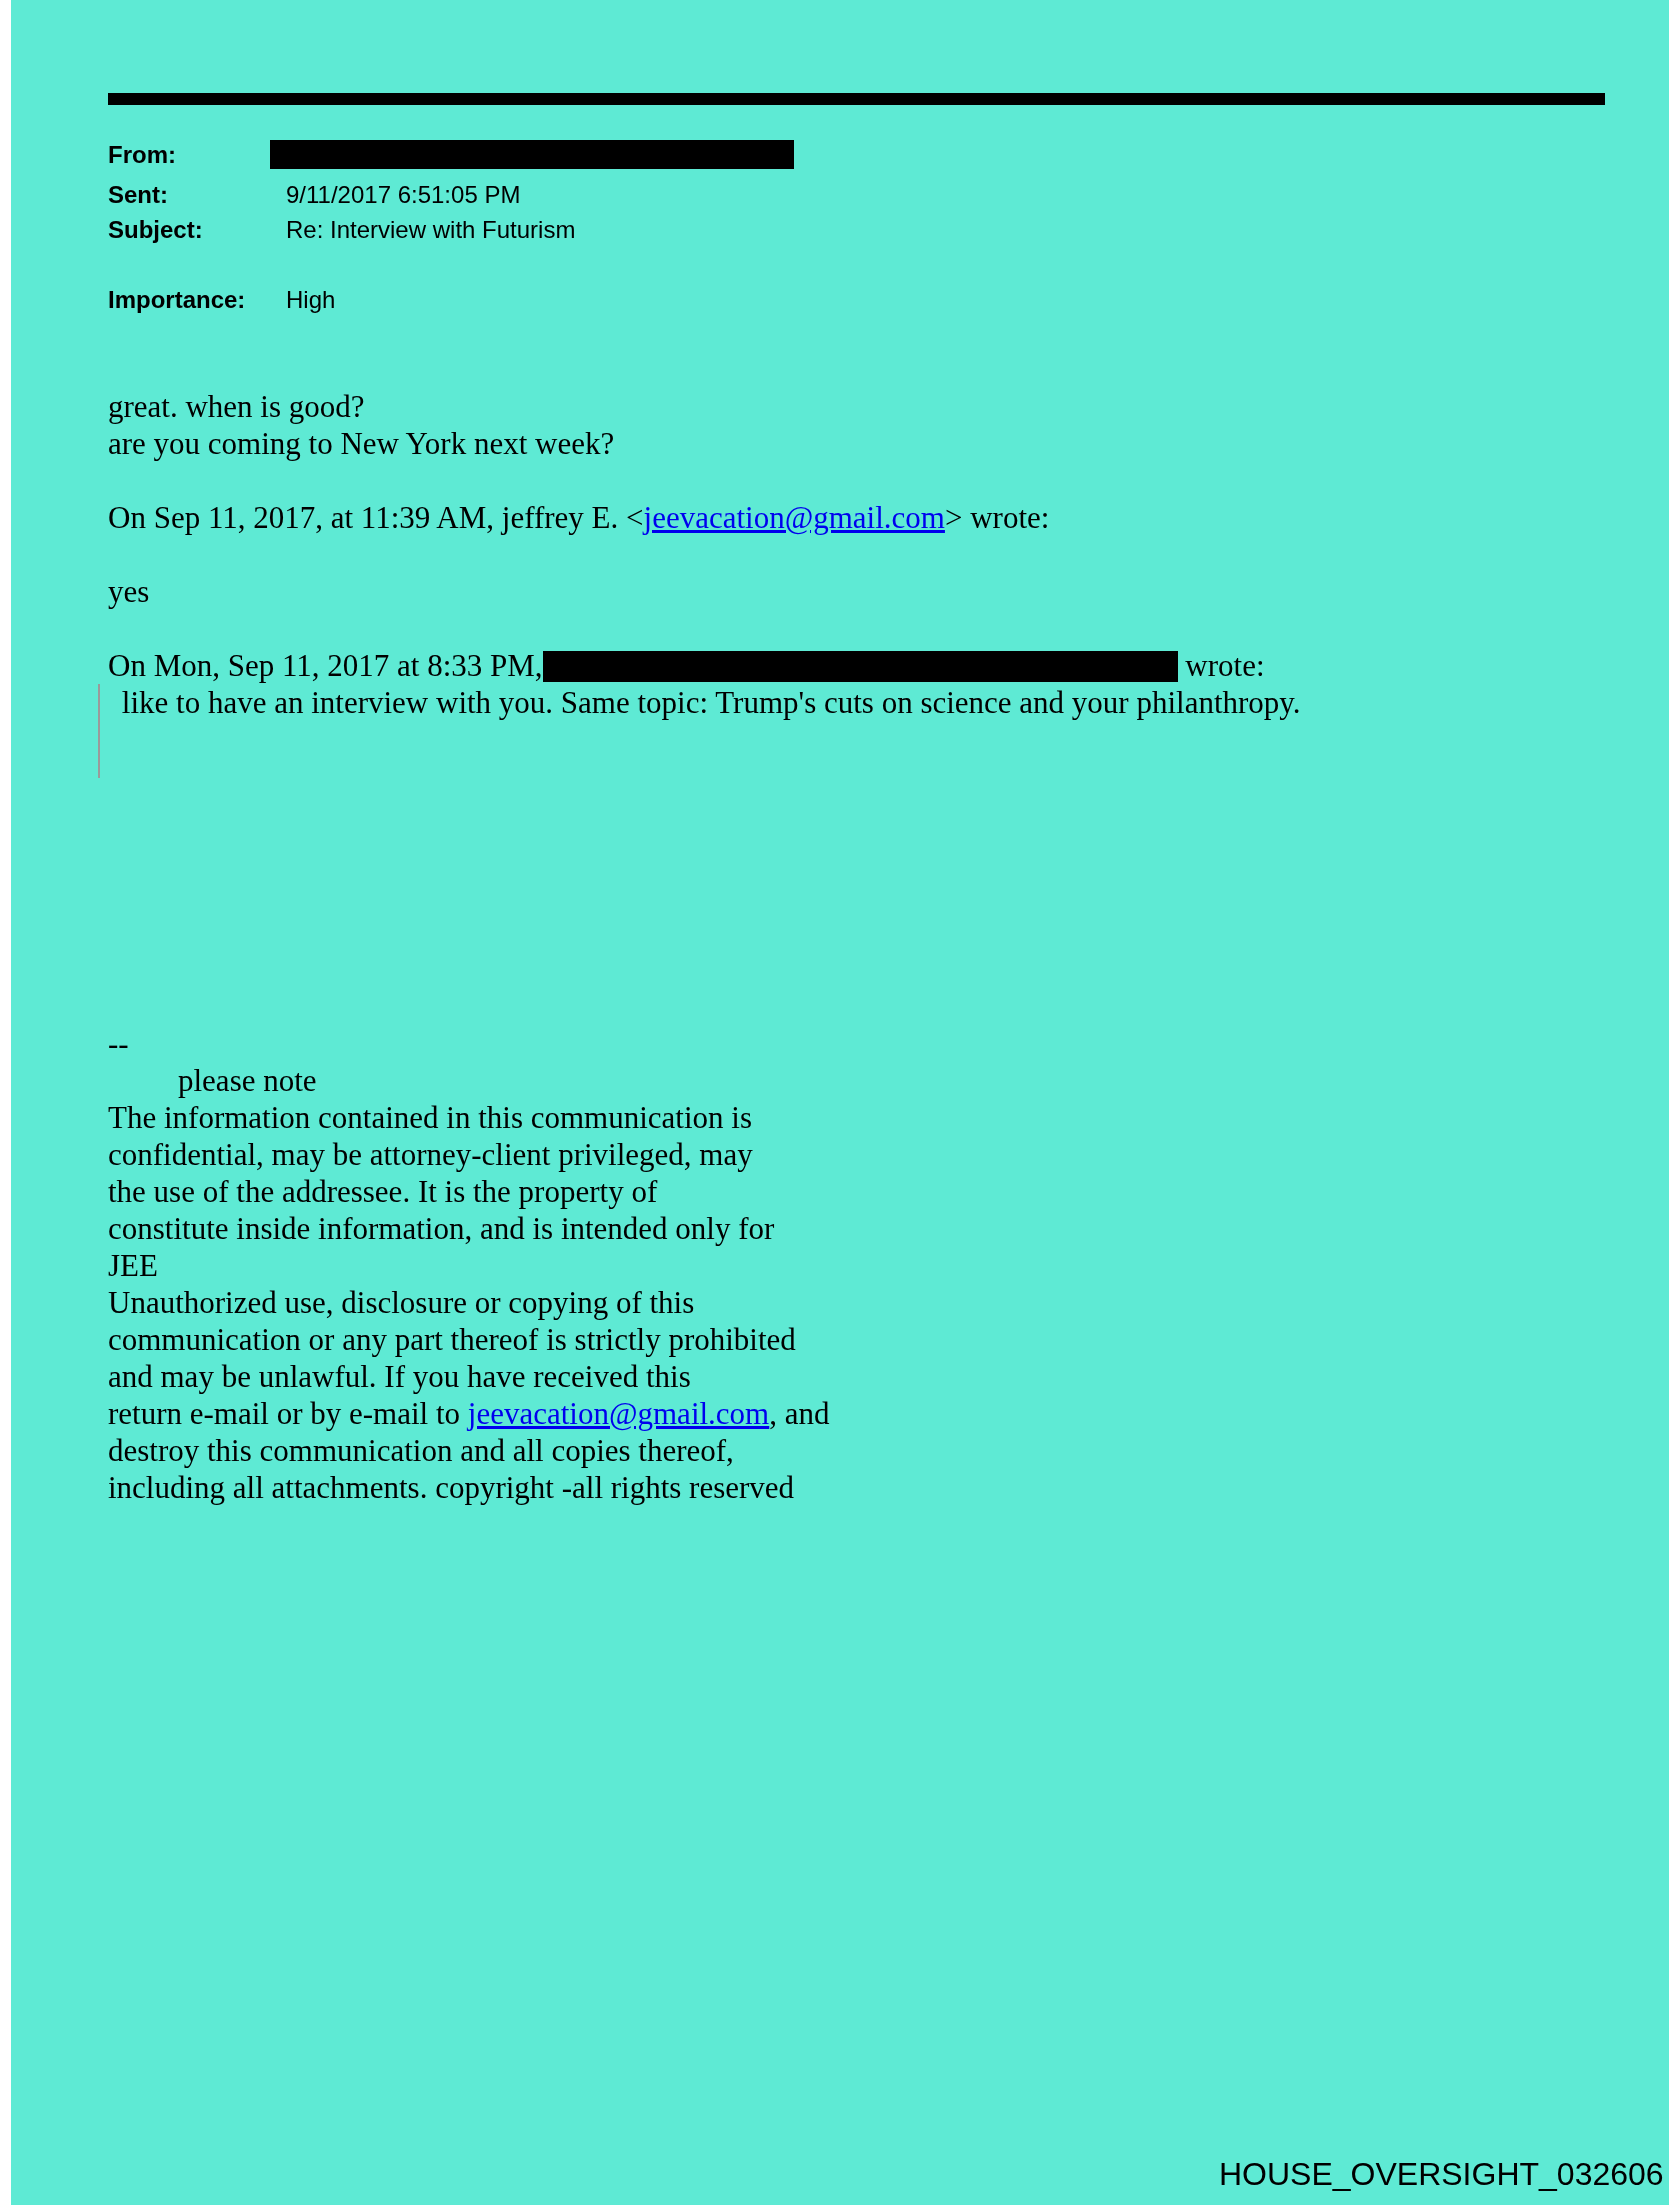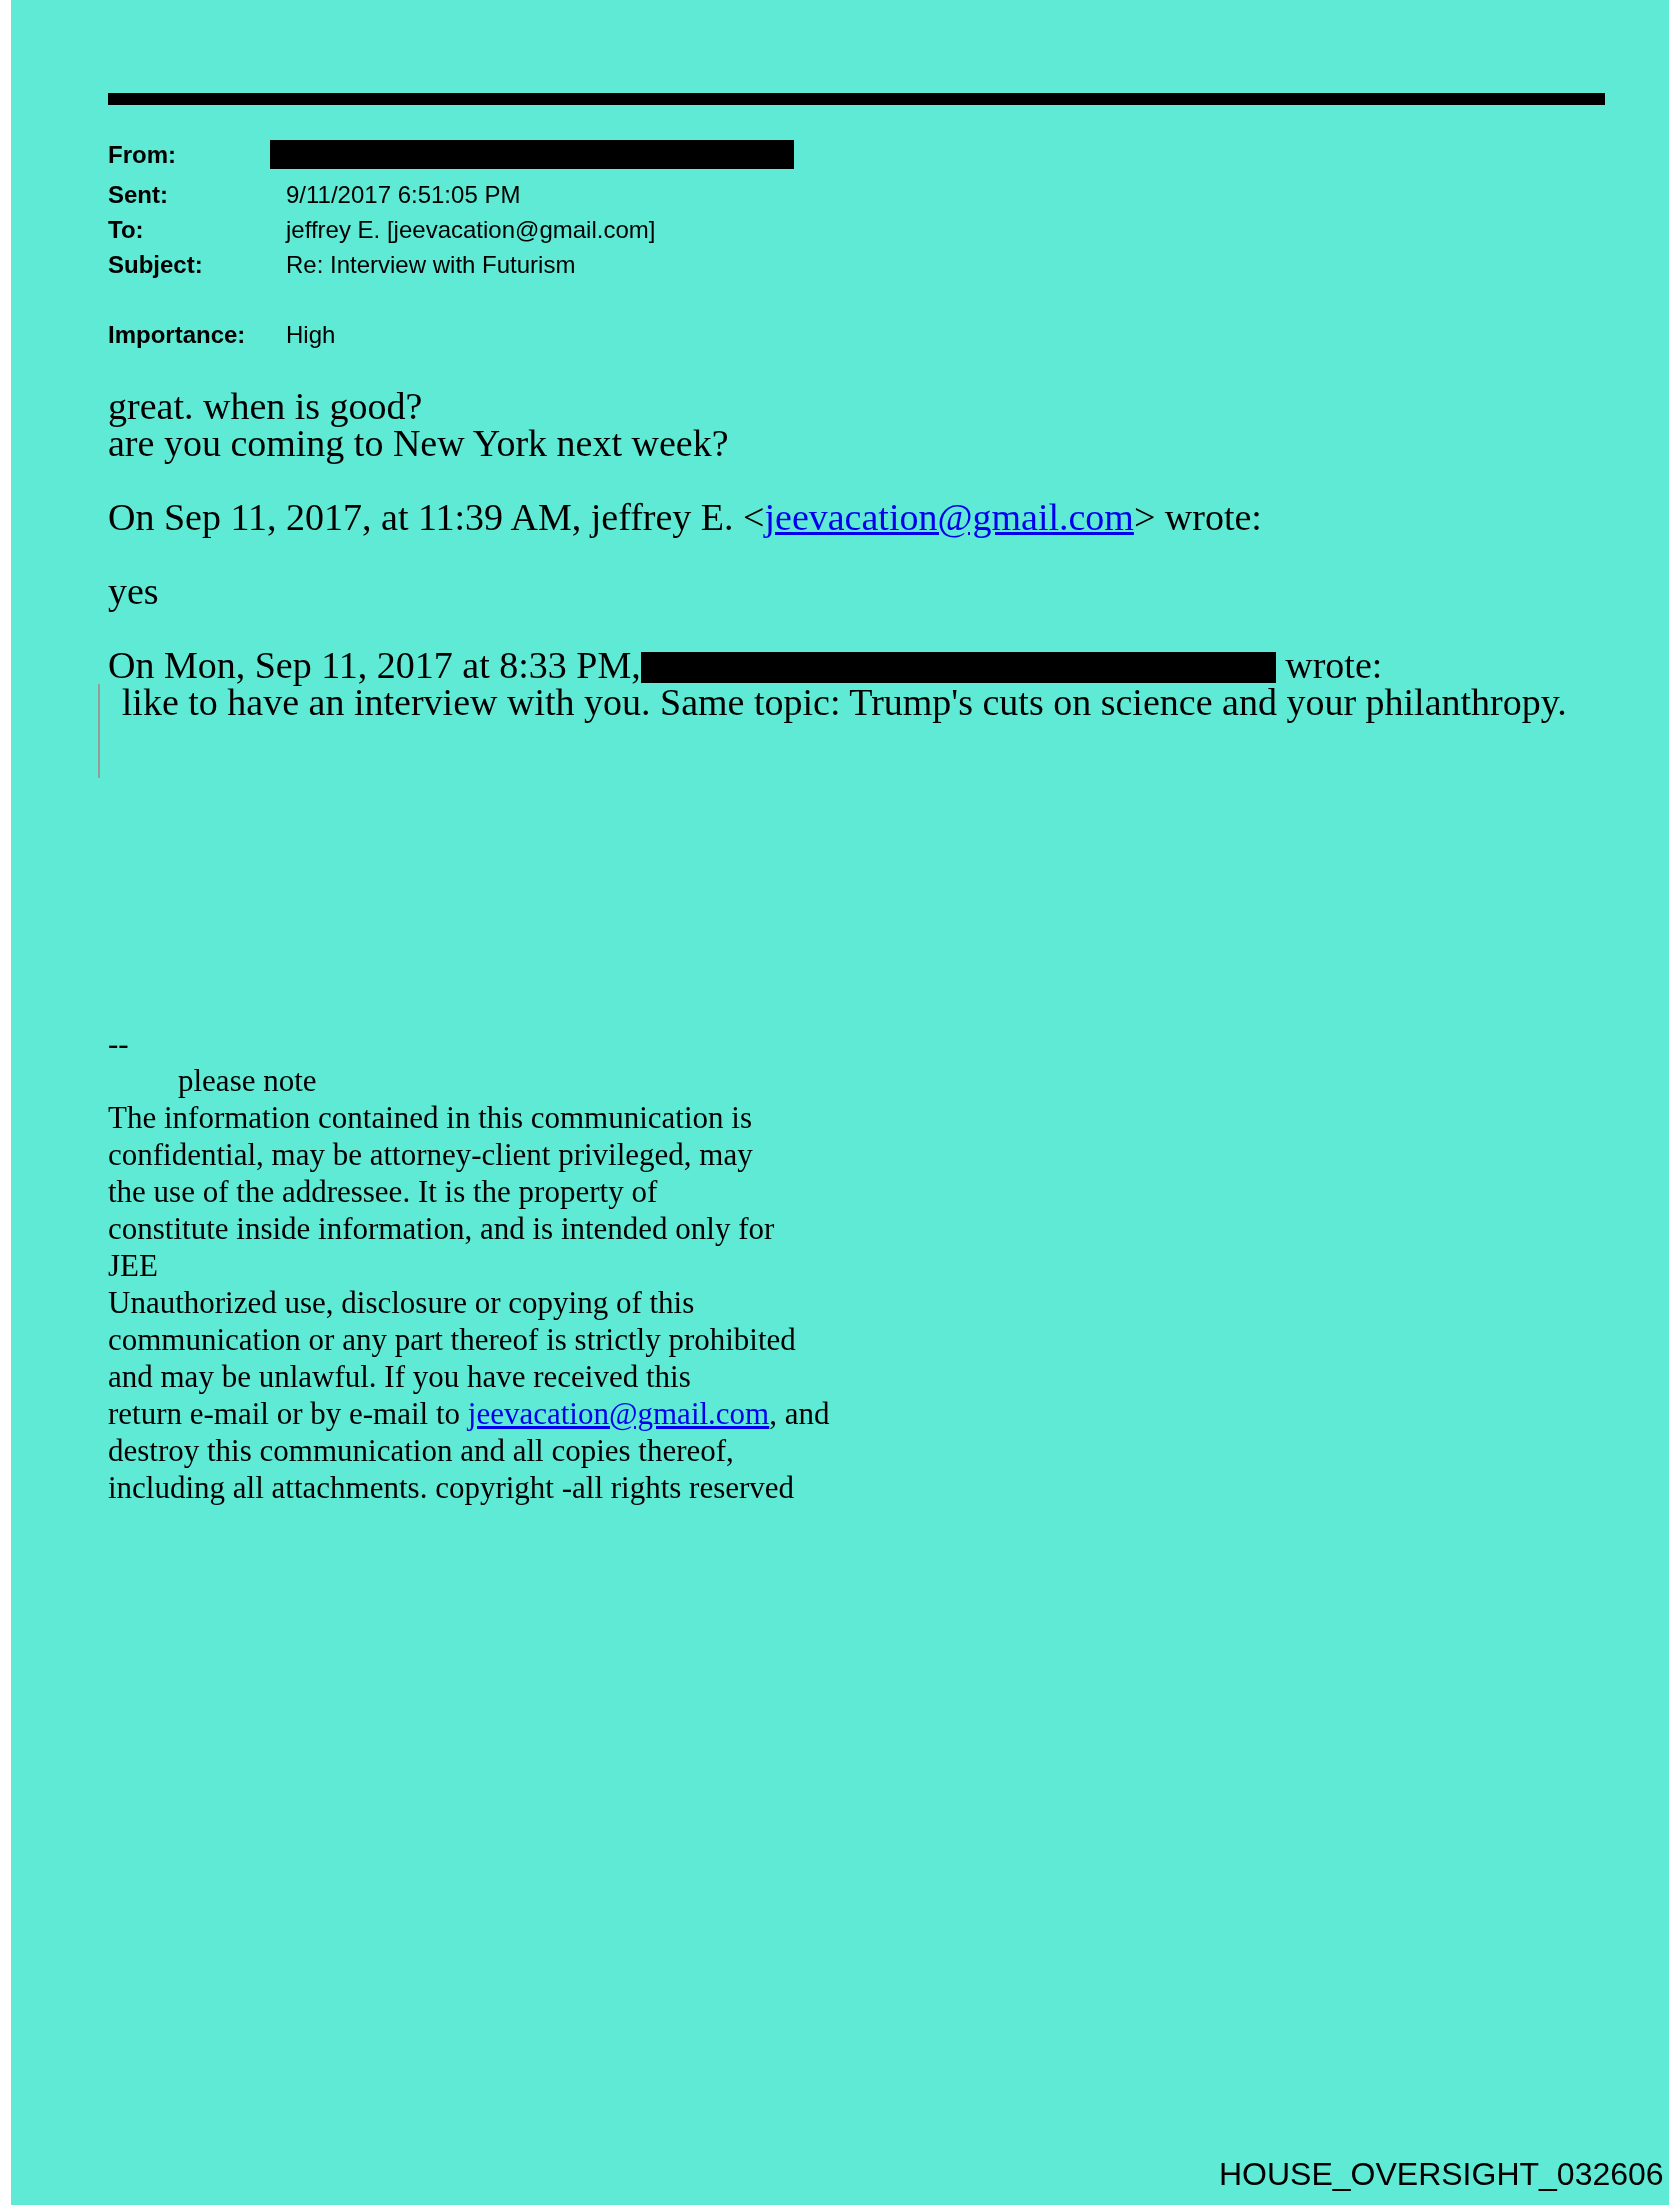--- a/index.html
+++ b/index.html
@@ -39,21 +39,21 @@
     margin-left: -16.4px;
     background: #000000;
     vertical-align: middle;
   }
   .hspacer { height: 35px; }
   
   .body-block {
     position: absolute;
     left: 97px; top: 388px;
     width: 1545px;
-    font-size: 38px;
+    font-size: 31px;
     line-height: 37px;
   }
   .bline { height: 37px; white-space: nowrap; }
   .blank { height: 37px; }
   a.doc-link { color: #0000EE; text-decoration: underline; cursor: pointer; }
   .redaction-inline {
     display: inline-block;
     width: 635px; height: 31px;
     background: #000000;
     vertical-align: middle;
@@ -94,24 +94,20 @@
   <div class="header">
     <div class="hrow from-row">
       <span class="hlabel">From:</span>
       <span class="redaction-from"></span>
     </div>
     <div class="hrow">
       <span class="hlabel">Sent:</span>
       <span class="hvalue">9/11/2017 6:51:05 PM</span>
     </div>
     <div class="hrow">
-      <span class="hlabel">To:</span>
-      <span class="hvalue">jeffrey E. [jeevacation@gmail.com]</span>
-    </div>
-    <div class="hrow">
       <span class="hlabel">Subject:</span>
       <span class="hvalue">Re: Interview with Futurism</span>
     </div>
     <div class="hspacer"></div>
     <div class="hrow">
       <span class="hlabel">Importance:</span>
       <span class="hvalue">High</span>
     </div>
   </div>
 

